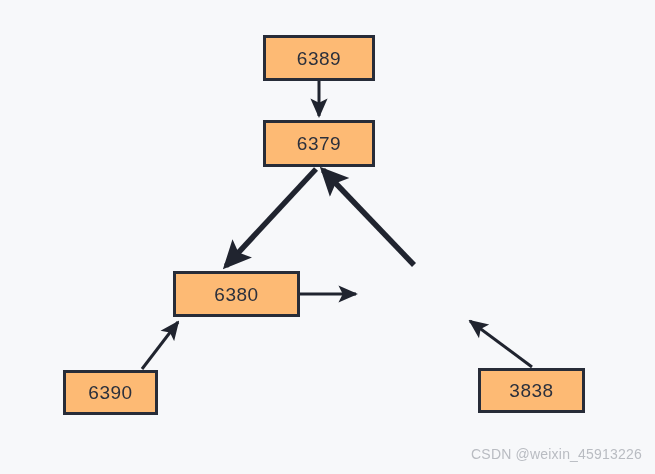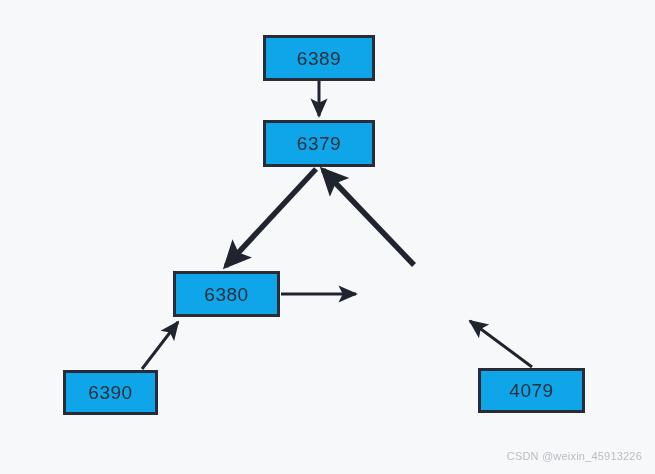--- a/index.html
+++ b/index.html
@@ -24,40 +24,40 @@
   .edge-layer {
     position: absolute;
     left: 0;
     top: 0;
     width: 655px;
     height: 474px;
   }
   .node {
     position: absolute;
     box-sizing: border-box;
-    background: #0ea5e9;
+    background: #fdba74;
     border: 3px solid #272c38;
     display: flex;
     align-items: center;
     justify-content: center;
     color: #2b303c;
     font-size: 19px;
     font-family: "Liberation Sans", sans-serif;
     letter-spacing: 0.5px;
     user-select: none;
   }
   .node-label {
     line-height: 1;
   }
   #watermark {
     position: absolute;
     right: 13px;
     bottom: 12px;
     color: #b9bcc2;
-    font-size: 11px;
+    font-size: 14px;
     font-family: "Liberation Sans", sans-serif;
     white-space: nowrap;
     letter-spacing: 0.2px;
   }
 </style>
 </head>
 <body>
 
 <div id="diagram-canvas">
 
@@ -85,28 +85,28 @@
   </svg>
 
   <div class="node" style="left:263px; top:35px; width:112px; height:46px;">
     <span class="node-label">6389</span>
   </div>
 
   <div class="node" style="left:263px; top:120px; width:112px; height:47px;align-items:center;">
     <span class="node-label">6379</span>
   </div>
 
-  <div class="node" style="left:173px; top:271px; width:107px; height:46px;">
+  <div class="node" style="left:173px; top:271px; width:127px; height:46px;">
     <span class="node-label">6380</span>
   </div>
 
 
   <div class="node" style="left:63px; top:370px; width:95px; height:45px;">
     <span class="node-label">6390</span>
   </div>
 
   <div class="node" style="left:478px; top:368px; width:107px; height:45px;">
-    <span class="node-label">4079</span>
+    <span class="node-label">3838</span>
   </div>
 
   <div id="watermark">CSDN @weixin_45913226</div>
 
 </div>
 
 </body></html>

